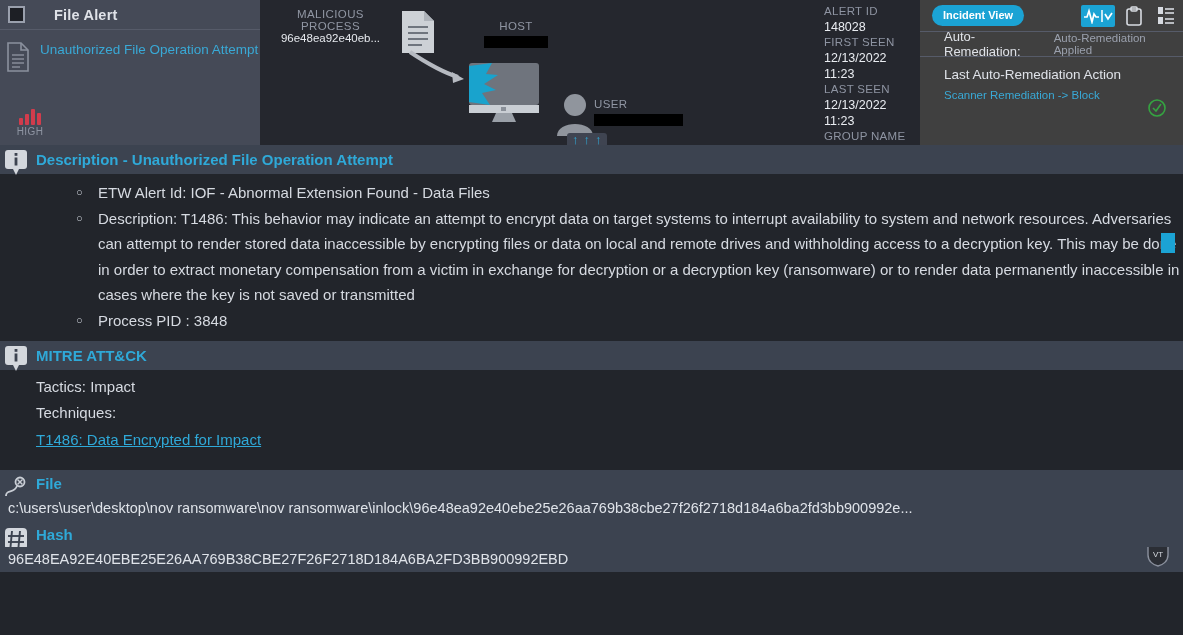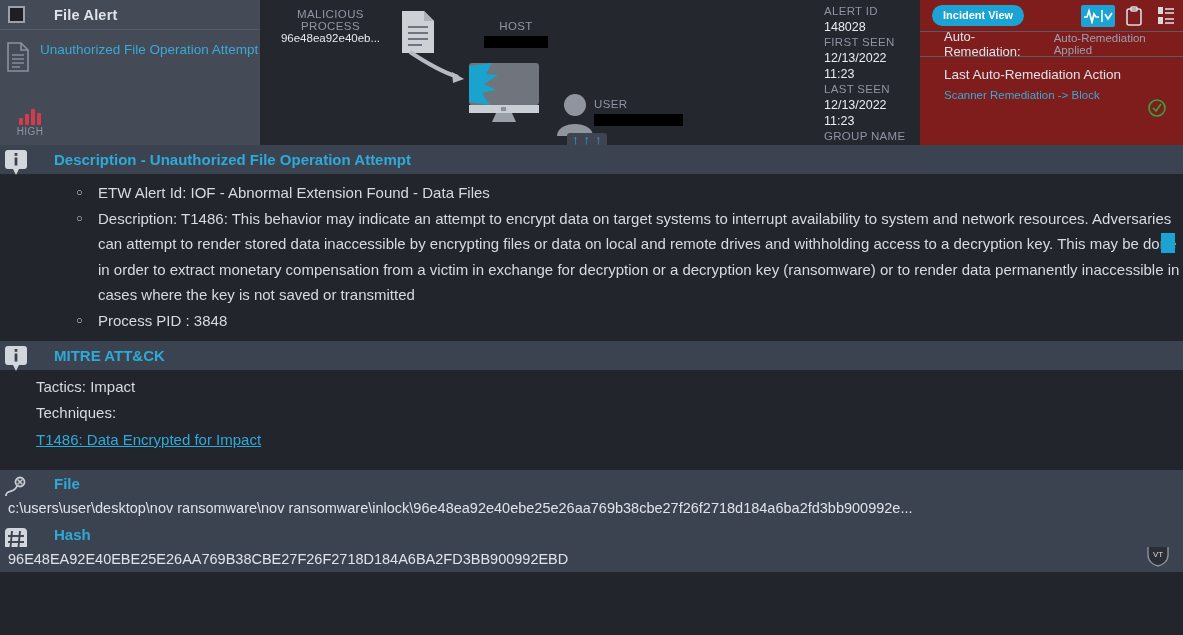--- a/index.html
+++ b/index.html
@@ -51,21 +51,21 @@
     display: flex; gap: 5px;
   }
   .arrows-pill span { color: #2fa9d8; font-size: 13px; line-height: 12px; }
 
   
   .meta { flex: 0 0 110px; background: #25272e; padding: 4px 0 0 14px; }
   .meta-k { color: #8e94a2; font-size: 11.5px; letter-spacing: .3px; line-height: 15px; }
   .meta-v { color: #e9ecf1; font-size: 12.5px; line-height: 16px; }
 
   
-  .rem-panel { flex: 0 0 263px; background: #7f1d1d; position: relative; }
+  .rem-panel { flex: 0 0 263px; background: #404040; position: relative; }
   .rem-top { height: 31px; display: flex; align-items: center; padding: 0 4px 0 12px; }
   .pill {
     background: #1ba3d4; color: #fff; font-size: 11px; font-weight: bold;
     border-radius: 11px; padding: 4px 11px 5px;
   }
   .rem-icons { margin-left: auto; display: flex; gap: 6px; align-items: center; }
   .ticon { width: 26px; height: 22px; display: flex; align-items: center; justify-content: center; border-radius: 2px; }
   .ticon.active { background: #1ba3d4; width: 34px; }
   .rem-row {
     height: 26px; display: flex; align-items: center; gap: 5px; padding-left: 24px;
@@ -75,21 +75,21 @@
   .rem-val { color: #9aa0ad; font-size: 11.5px; }
   .rem-last { padding: 10px 0 0 24px; }
   .rem-last-t { color: #dfe2e8; font-size: 13.5px; }
   .rem-action { color: #39a9d6; font-size: 11.5px; margin-top: 7px; }
   .check-circle { position: absolute; right: 17px; bottom: 28px; width: 18px; height: 18px; }
 
   
   .section { position: relative; }
   .sec-head {
     background: #3c4350; height: 29px; display: flex; align-items: center;
-    padding-left: 54px;
+    padding-left: 36px;
   }
   .sec-head-t { color: #2fa9d8; font-size: 15px; font-weight: bold; }
   .sec-icon { position: absolute; left: 4px; top: 4px; width: 24px; height: 26px; }
   .sec-body { background: #22252b; padding-left: 36px; }
 
   ul.desc { list-style: none; padding: 6px 0 8px 60px; }
   ul.desc > li {
     color: #d6dae1; font-size: 15px; line-height: 25.5px; position: relative;
     padding-left: 2px;
   }

